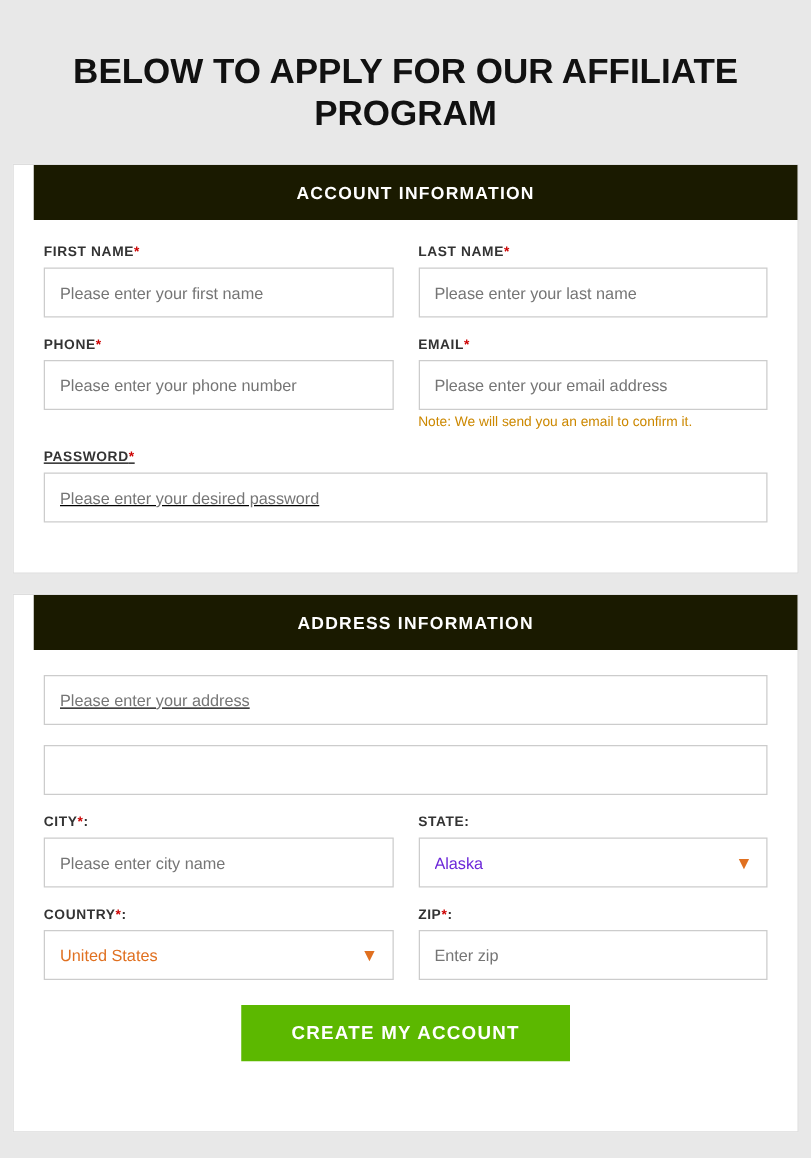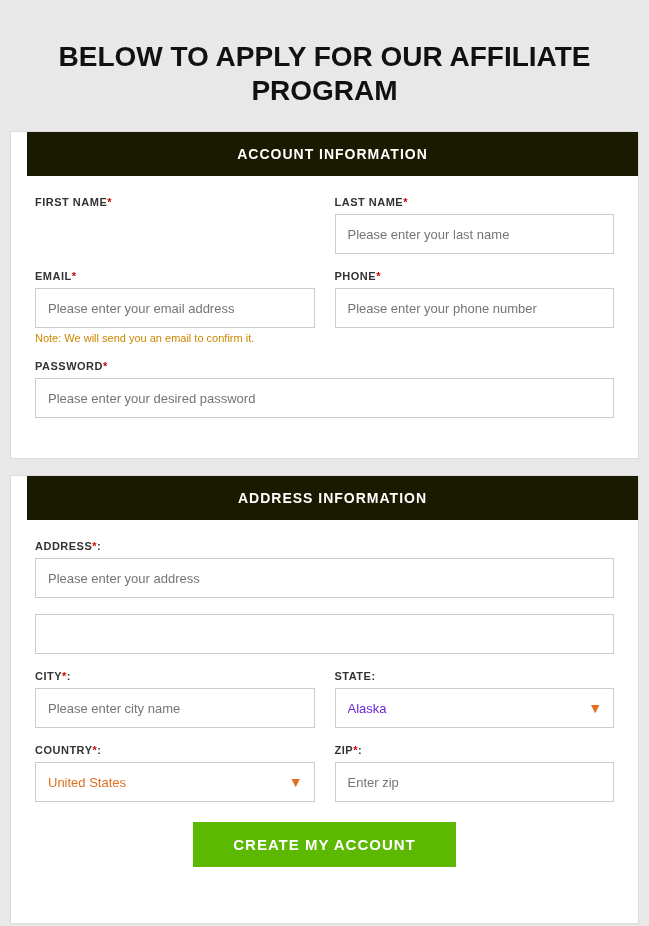--- a/index.html
+++ b/index.html
@@ -62,20 +62,21 @@
     }
 
     .form-group {
       flex: 1;
       display: flex;
       flex-direction: column;
     }
 
     .form-group.full-width {
       flex: 1 1 100%;
+      text-decoration: underline;
     }
 
     label {
       font-size: 11px;
       font-weight: 700;
       text-transform: uppercase;
       color: #333;
       margin-bottom: 6px;
       letter-spacing: 0.5px;
     }
@@ -166,42 +167,43 @@
 
   <div class="form-section">
     <div class="section-header">ACCOUNT INFORMATION</div>
     <div class="section-body">
 
       <div class="form-row">
         <div class="form-group">
           <label>
             <span>FIRST NAME</span><span class="required">*</span>
           </label>
+          <input type="text" placeholder="Please enter your first name" style="">
         </div>
         <div class="form-group">
           <label>
             <span>LAST NAME</span><span class="required">*</span>
           </label>
           <input type="text" placeholder="Please enter your last name" style="">
         </div>
       </div>
 
       <div class="form-row">
+        <div class="form-group">
+          <label>
+            <span>PHONE</span><span class="required">*</span>
+          </label>
+          <input type="tel" placeholder="Please enter your phone number" style="">
+        </div>
         <div class="form-group">
           <label>
             <span>EMAIL</span><span class="required">*</span>
           </label>
           <input type="email" placeholder="Please enter your email address" style="">
           <div class="email-note">Note: We will send you an email to confirm it.</div>
-        </div>
-        <div class="form-group">
-          <label>
-            <span>PHONE</span><span class="required">*</span>
-          </label>
-          <input type="tel" placeholder="Please enter your phone number" style="">
         </div>
       </div>
 
       <div class="form-row password-row">
         <div class="form-group full-width">
           <label>
             <span>PASSWORD</span><span class="required">*</span>
           </label>
           <input type="password" placeholder="Please enter your desired password" style="">
         </div>
@@ -209,23 +211,20 @@
 
     </div>
   </div>
 
   <div class="form-section">
     <div class="section-header">ADDRESS INFORMATION</div>
     <div class="section-body">
 
       <div class="form-row">
         <div class="form-group full-width">
-          <label>
-            <span>ADDRESS</span><span class="required">*</span><span>:</span>
-          </label>
           <input type="text" placeholder="Please enter your address" style="">
         </div>
       </div>
 
       <div class="form-row address-row-2">
         <div class="form-group full-width">
           <input type="text" placeholder="" style="">
         </div>
       </div>
 

